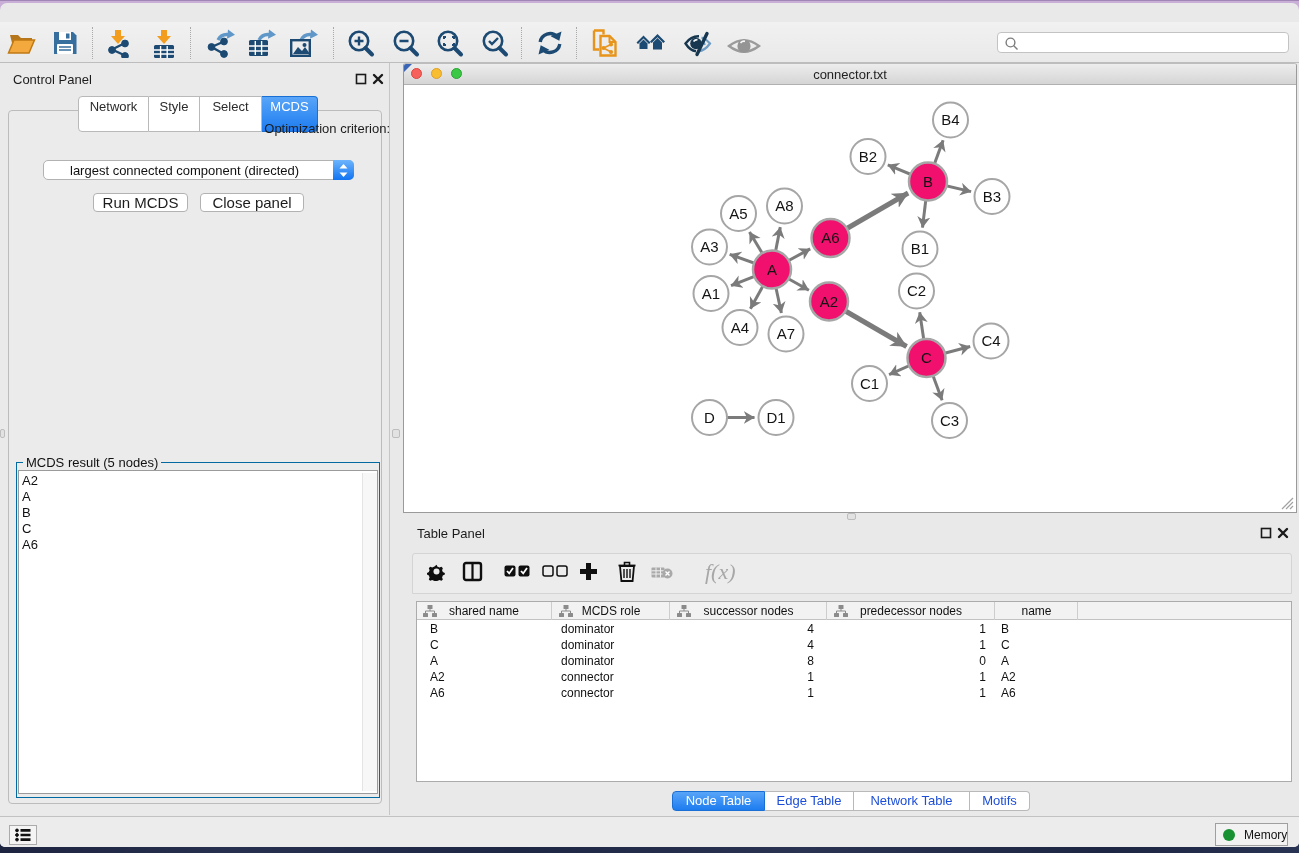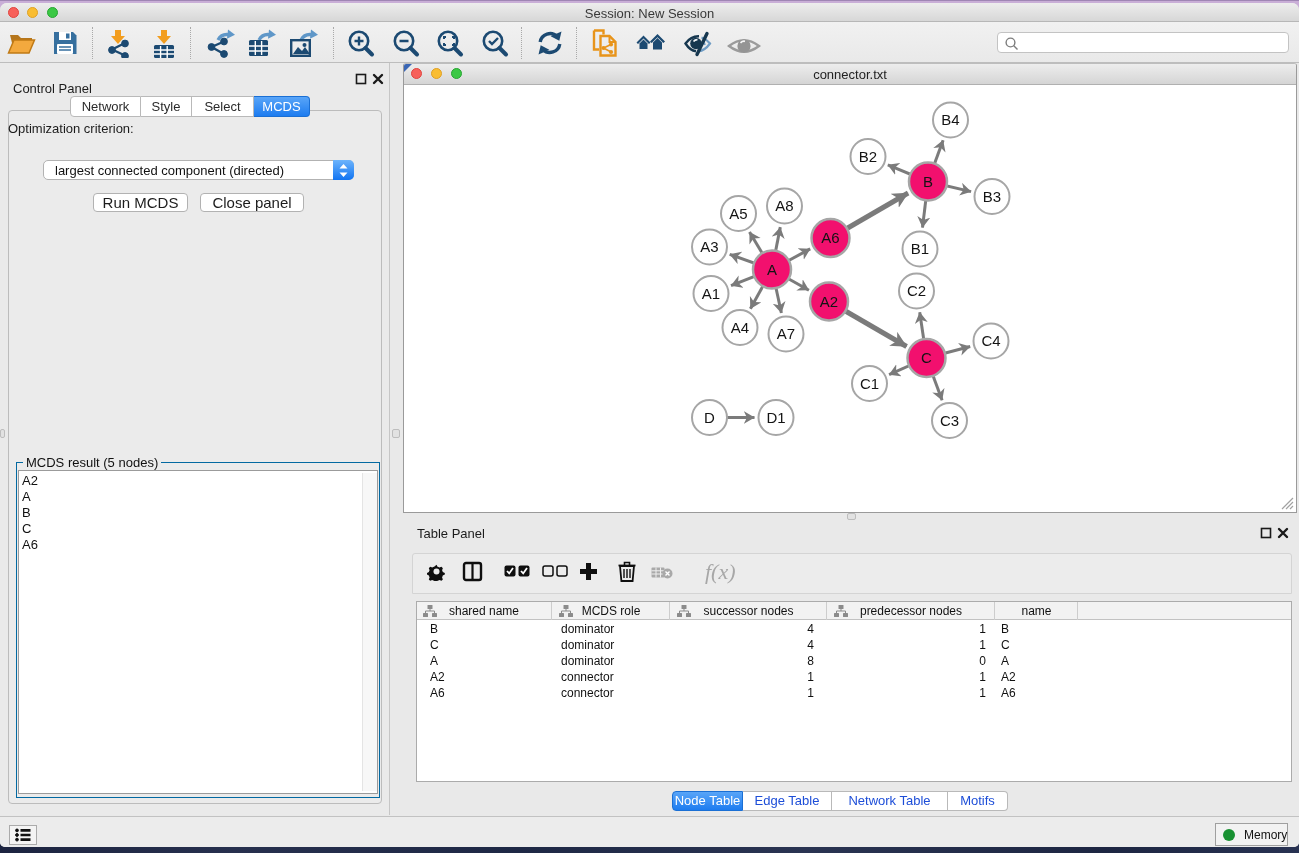--- a/index.html
+++ b/index.html
@@ -20,29 +20,29 @@
 #toolbar { position:absolute; left:0; top:19px; width:100%; height:41px; background:linear-gradient(#f1f1f1,#e9e9e9); border-bottom:1px solid #bdbdbd; }
 .tbi { position:absolute; top:6px; }
 .tsep { position:absolute; top:5px; width:0; height:32px; border-left:1px dotted #a9a9a9; }
 #search { position:absolute; left:997px; top:10px; width:292px; height:21px; background:#fff; border:1px solid #c3c3c3; border-radius:4px; }
 
 
 #content { position:absolute; left:0; top:60px; width:1299px; height:753px; background:#e9e9e9; }
 
 
 #cp { position:absolute; left:0; top:0; width:390px; height:752px; background:#eaeaea; border-right:1px solid #c6c6c6; }
-#cpTitle { position:absolute; left:13px; top:9px; font-size:13px; color:#1c1c1c;margin-top:9px; }
+#cpTitle { position:absolute; left:13px; top:9px; font-size:13px; color:#1c1c1c; }
 .wicon { position:absolute; top:10px; font-size:11px; color:#222; }
-#cpTabs { position:absolute; left:70px; top:33px; height:21px; display:flex; font-size:13px; }
+#cpTabs { position:absolute; left:78px; top:33px; height:36px; display:flex; font-size:13px; }
 #cpTabs .tab { background:#fff; border:1px solid #b9b9b9; border-left:none; line-height:19px; color:#2b2b2b; text-align:center; }
 #cpTabs .tab:first-child { border-left:1px solid #b9b9b9; border-radius:4px 0 0 4px; }
 #cpTabs .tab.sel { background:linear-gradient(#59a5f8,#1d7cf0); border-color:#1a6fd4; color:#fff; border-radius:0 4px 4px 0; }
 #cpBody { position:absolute; left:8px; top:47px; width:374px; height:694px; background:#ebebeb; border:1px solid #bcbcbc; border-radius:4px; }
-#optlab { position:absolute; left:8px; top:58px; width:382px; text-align:left; font-size:13px; color:#1c1c1c; }
-#combo { position:absolute; left:43px; top:97px; width:311px; height:20px; background:#fff; border:1px solid #b2b2b2; border-radius:5px; font-size:13px; color:#111; line-height:19px; padding-left:11px; }
+#optlab { position:absolute; left:8px; top:58px; width:382px; text-align:right; font-size:13px; color:#1c1c1c; }
+#combo { position:absolute; left:43px; top:97px; width:311px; height:20px; background:#fff; border:1px solid #b2b2b2; border-radius:5px; font-size:13px; color:#111; line-height:19px; padding-left:26px; }
 #comboBtn { position:absolute; right:-1px; top:-1px; width:21px; height:20px; border-radius:0 5px 5px 0; background:linear-gradient(#6db4fc,#1174f2); }
 .btn { position:absolute; top:130px; height:19px; background:#fff; border:1px solid #b2b2b2; border-radius:4px; font-size:15px; color:#1c1c1c; text-align:center; line-height:18px; }
 #groupbox { position:absolute; left:16px; top:399px; width:364px; height:336px; border:1px solid #0369a1; }
 #grouplab { position:absolute; left:6px; top:-8px; background:#ebebeb; padding:0 3px; font-size:13px; color:#111; }
 #mlist { position:absolute; left:1px; top:7px; width:360px; height:324px; background:#fff; border:1px solid #9b9b9b; font-size:13px; color:#111; padding:2px 0 0 3px; line-height:16px; }
 #mscroll { position:absolute; right:0px; top:2px; width:15px; height:318px; background:#f7f7f7; border-left:1px solid #e4e4e4; }
 
 
 #netwin { position:absolute; left:403px; top:0px; width:894px; height:450px; background:#fff; border:1px solid #9a9a9a; border-top-color:#bdbdbd; border-radius:3px 3px 0 0; overflow:hidden; }
 #netbar { position:absolute; left:0; top:0; width:100%; height:21px; background:linear-gradient(#ededed,#d5d5d5); border-bottom:1px solid #b0b0b0; }
@@ -76,26 +76,20 @@
 #status { position:absolute; left:0; top:813px; width:1299px; height:31px; background:#ececec; border-top:1px solid #c2c2c2; }
 #listbtn { position:absolute; left:9px; top:8px; width:28px; height:20px; background:#f4f4f4; border:1px solid #ababab; }
 #membtn { position:absolute; left:1215px; top:6px; width:73px; height:23px; background:#f2f2f2; border:1px solid #9f9f9f; font-size:12px; color:#111; }
 #membtn .dot { position:absolute; left:7px; top:5px; width:12px; height:12px; border-radius:50%; background:#189132; }
 #membtn .lbl { position:absolute; left:28px; top:4px; }
 </style>
 </head>
 <body>
 <div id="deskTop"></div>
 <div id="app">
-  <div id="titlebar">
-    <div class="tl t1"></div>
-      <div class="tl t2"></div>
-      <div class="tl t3"></div>
-    <div id="titletext">Session: New Session</div>
-  </div>
   <div id="toolbar">
     <svg class="tbi" style="left:6px" width="30" height="30" viewBox="0 0 30 30">
         <path d="M4,7 h8 l3,3 h11 v5 h-20z" fill="#b5761c"></path>
         <path d="M2.5,25 L8,12 H28.5 L23,25 Z" fill="#f3a93e" stroke="#c07a15" stroke-width="1.5"></path>
       </svg>
     <svg class="tbi" style="left:50px" width="30" height="30" viewBox="0 0 30 30">
         <path d="M4,4 h19 l3.5,3.5 V26 H4 Z" fill="#366f9e"></path>
         <rect x="9" y="4" width="12" height="8" fill="#fff"></rect>
         <rect x="16" y="5.5" width="3.5" height="5" fill="#366f9e"></rect>
         <rect x="7" y="16" width="16" height="10" rx="1" fill="#fff"></rect>
@@ -443,21 +437,21 @@
           <div class="row" style="top:64px">
               <span style="position:absolute;left:13px">A6</span>
               <span style="position:absolute;left:144px">connector</span>
               <span style="position:absolute;left:300px;width:97px;text-align:right">1</span>
               <span style="position:absolute;left:470px;width:99px;text-align:right">1</span>
               <span style="position:absolute;left:584px">A6</span>
             </div>
         </div>
       </div>
       <div id="tpTabs">
-        <div class="tab sel" style="width:71px">Node Table</div>
+        <div class="tab sel" style="width:93px">Node Table</div>
           <div class="tab" style="width:89px">Edge Table</div>
           <div class="tab" style="width:116px">Network Table</div>
           <div class="tab" style="width:60px">Motifs</div>
       </div>
     </div>
   </div>
   <div id="status">
     <div id="listbtn">
         <svg width="16" height="14" viewBox="0 0 16 14" style="position:absolute;left:5px;top:2px">
           <g fill="#111" stroke="#111">

